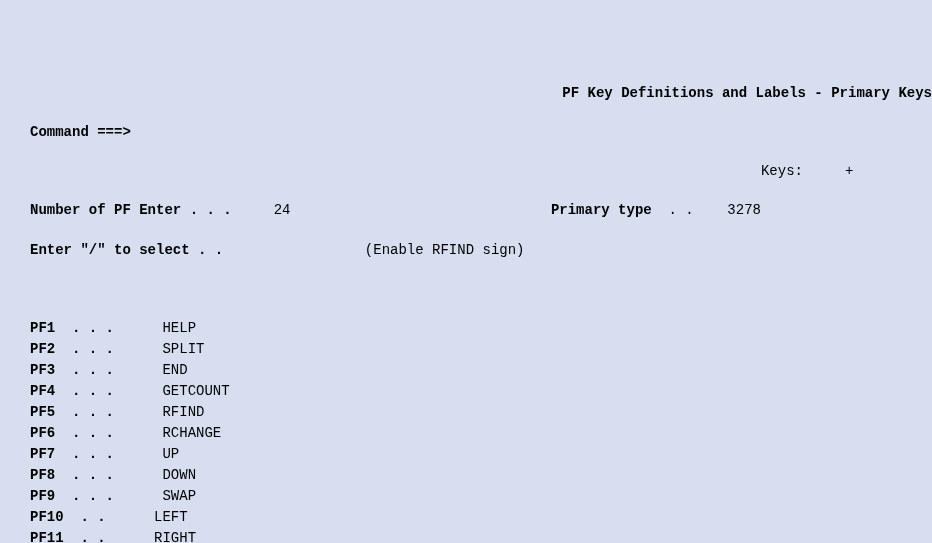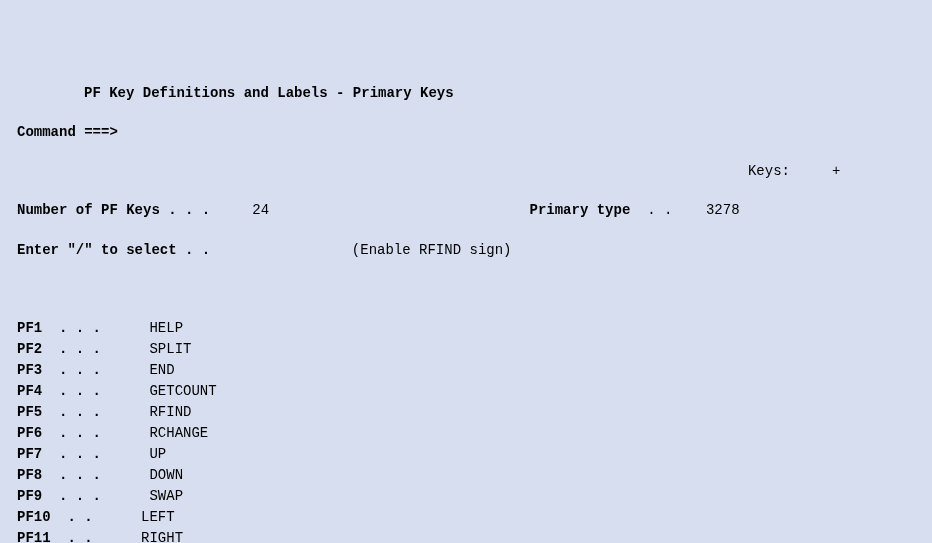--- a/index.html
+++ b/index.html
@@ -9,22 +9,22 @@
     font-size:14px;
     color:#000;
     width:932px;
     height:543px;
     box-sizing:border-box;
     padding:8px 0 0 0;
     line-height:19px;
     white-space:pre;
   }
   .bold{font-weight:bold;}
-  .row{display:block;padding-left:17px;}
-  .title{text-align:left;padding-left:84px;}
+  .row{display:block;padding-left:30px;}
+  .title{text-align:right;padding-left:84px;}
   input.cmd{
     border:none;background:transparent;font:inherit;color:inherit;
     outline:none;width:600px;
   }
   input.field{
     border:none;background:transparent;font:inherit;color:inherit;
     outline:none;width:80px;text-align:center;
   }
   input.short{
     border:none;background:transparent;font:inherit;color:inherit;
@@ -36,21 +36,21 @@
   }
 </style>
 </head>
 <body>
 
 
 
 <span class="row title bold">PF Key Definitions and Labels - Primary Keys</span>
 <span class="row"><span class="bold">Command ===&gt;</span> <input class="cmd" value="" style=""></span>
 <span class="row">                                                                                       <span>Keys:</span>     <span>+</span></span>
-<span class="row"><span class="bold">Number of PF Keys . . .</span> <input class="field" value="24" style="">                           <span class="bold">Primary type</span>  <span>. .</span> <input class="field" value="3278" style=""></span>
+<span class="row"><span class="bold">Number of PF Enter . . .</span> <input class="field" value="24" style="">                           <span class="bold">Primary type</span>  <span>. .</span> <input class="field" value="3278" style=""></span>
 <span class="row"><span class="bold">Enter "/" to select . .</span> <input class="tiny" value="" style="">             <span>(Enable RFIND sign)</span></span>
 <span class="row"> </span>
 <span id="pf-defs"><span class="row"><span class="bold">PF1  . . .</span> <input class="short" value="HELP" style=""></span><span class="row"><span class="bold">PF2  . . .</span> <input class="short" value="SPLIT" style=""></span><span class="row"><span class="bold">PF3  . . .</span> <input class="short" value="END" style=""></span><span class="row"><span class="bold">PF4  . . .</span> <input class="short" value="GETCOUNT" style=""></span><span class="row"><span class="bold">PF5  . . .</span> <input class="short" value="RFIND" style=""></span><span class="row"><span class="bold">PF6  . . .</span> <input class="short" value="RCHANGE" style=""></span><span class="row"><span class="bold">PF7  . . .</span> <input class="short" value="UP" style=""></span><span class="row"><span class="bold">PF8  . . .</span> <input class="short" value="DOWN" style=""></span><span class="row"><span class="bold">PF9  . . .</span> <input class="short" value="SWAP" style=""></span><span class="row"><span class="bold">PF10  . .</span> <input class="short" value="LEFT" style=""></span><span class="row"><span class="bold">PF11  . .</span> <input class="short" value="RIGHT" style=""></span></span>
 
 
 
 
 
 
 </body></html>

